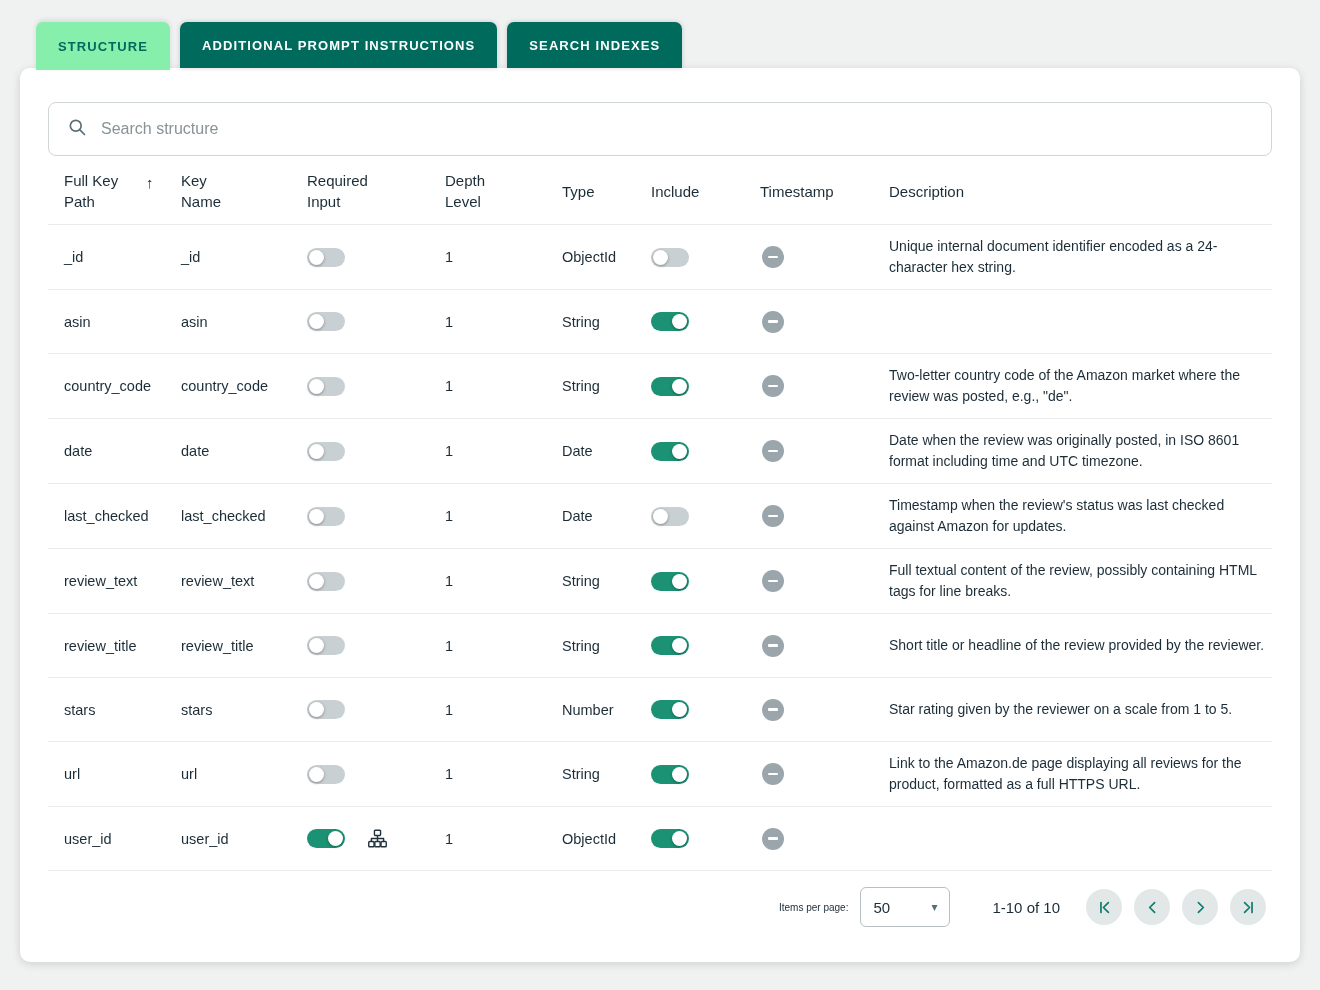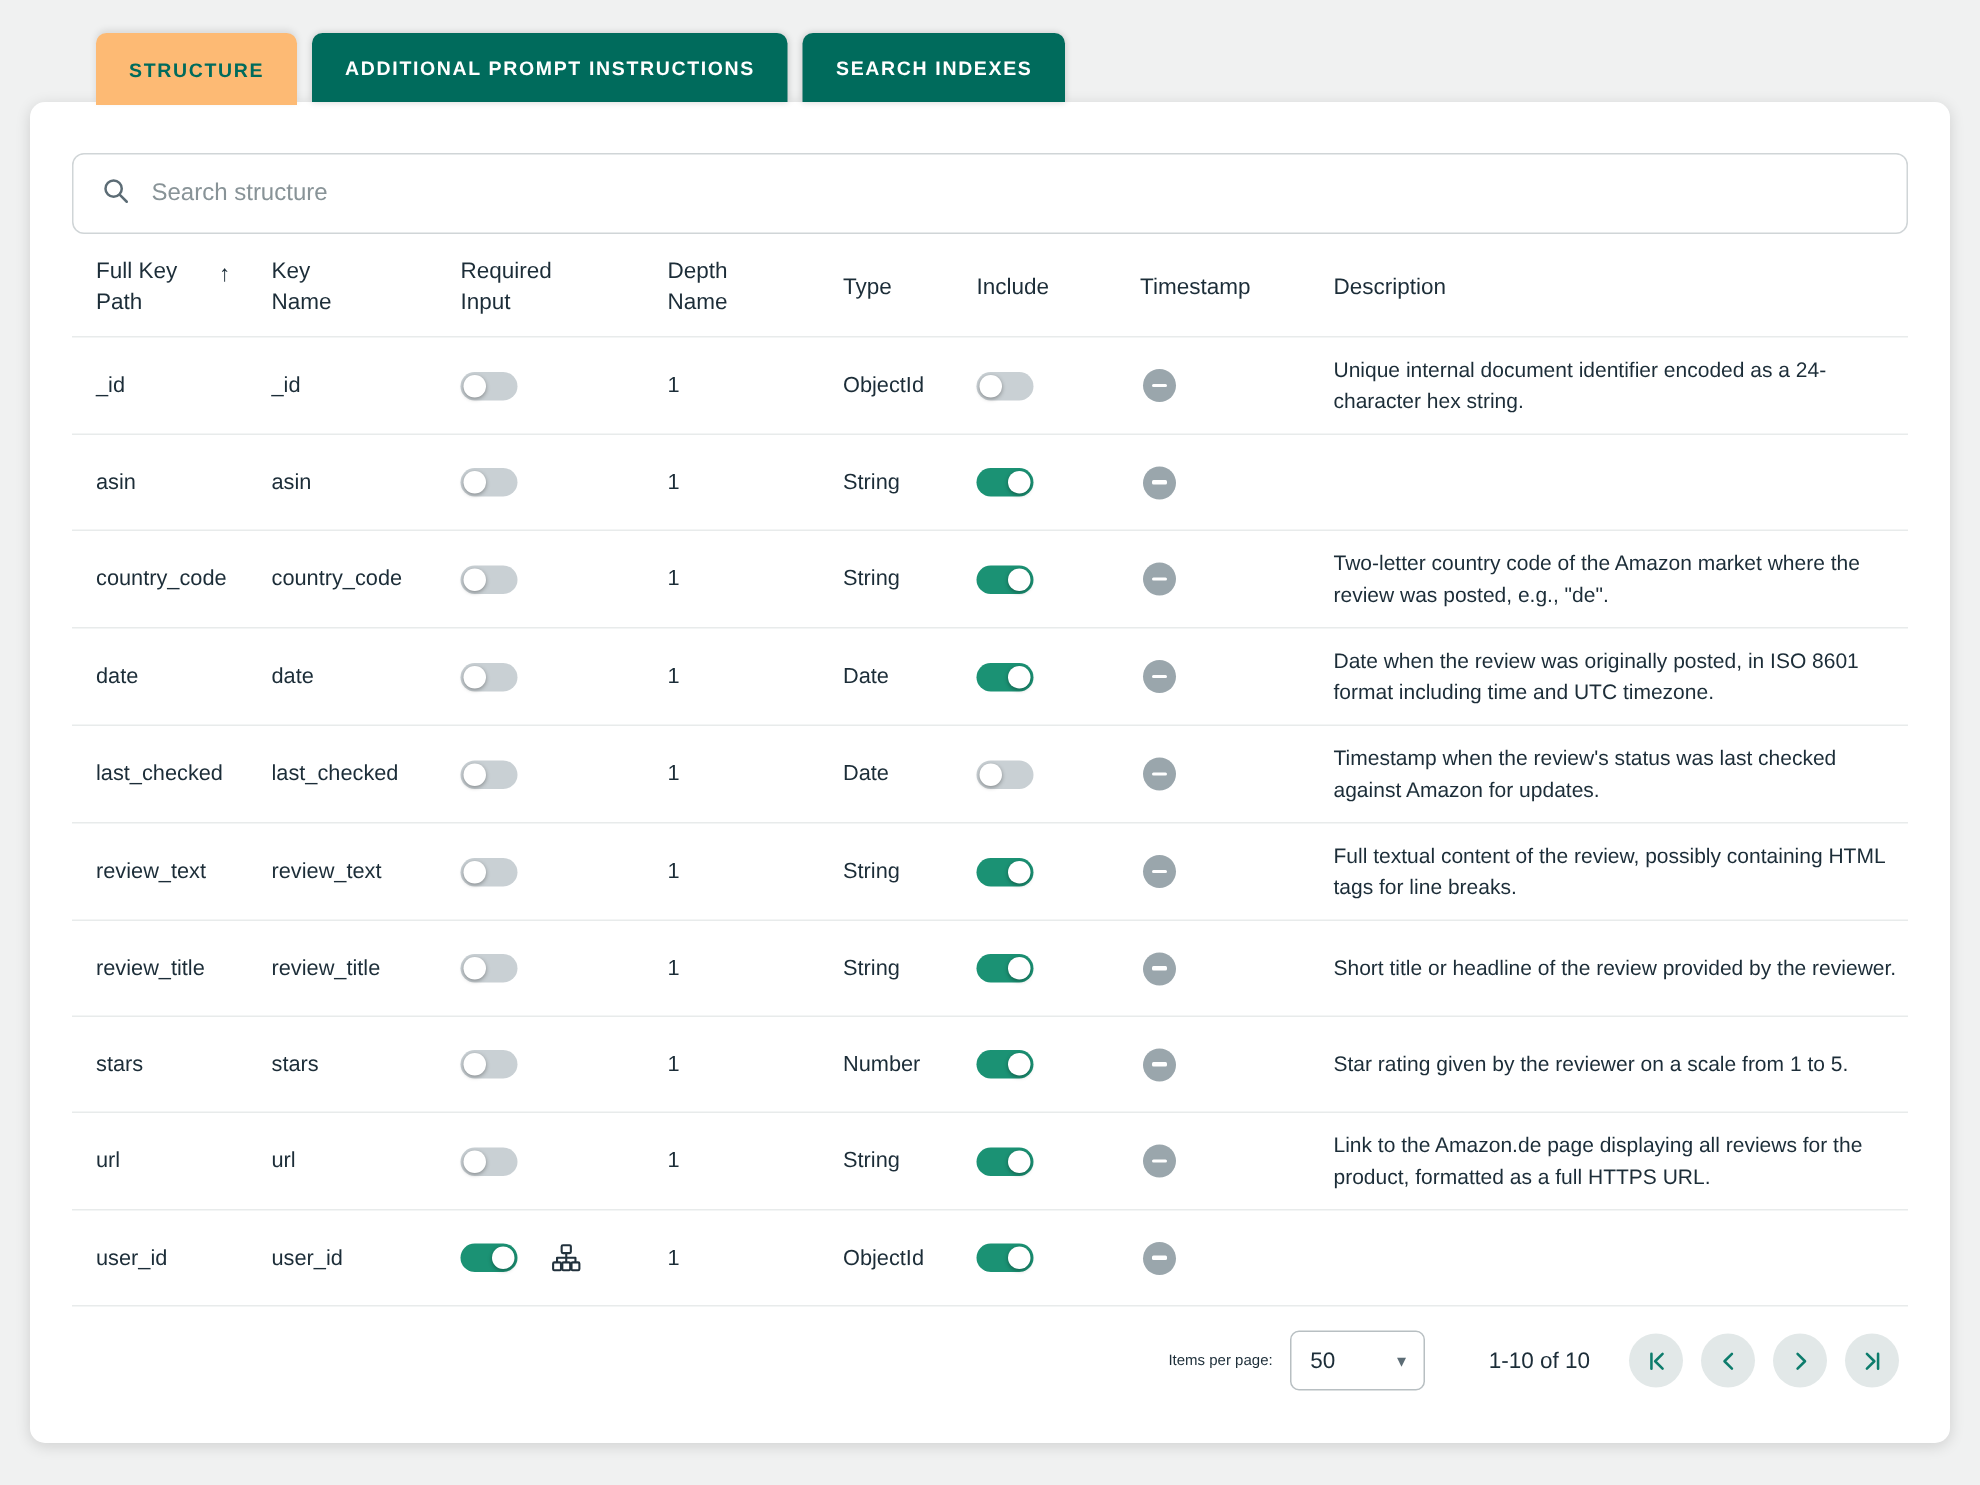--- a/index.html
+++ b/index.html
@@ -28,24 +28,23 @@
   
   .tabs{display:flex;gap:10px;margin-left:16px;position:relative;z-index:2;}
   .tab{
     height:46px;display:flex;align-items:center;
     padding:0 22px;border-radius:7px 7px 0 0;
     background:var(--accent);color:#fff;
     font-size:13px;font-weight:700;letter-spacing:1.1px;
     cursor:pointer;box-shadow:0 0 5px rgba(0,0,0,.18);
   }
   .tab.active{
-    background:#fdba74;color:var(--accent);
+    background:#86efac;color:var(--accent);
     height:48px;margin-bottom:-2px;
     box-shadow:0 -2px 5px rgba(0,0,0,.10);
-    margin-left:28px;
   }
 
   
   .card{
     position:relative;z-index:1;
     background:#fff;border-radius:10px;
     box-shadow:0 2px 10px rgba(0,0,0,.14);
     padding:34px 28px 0;
     min-height:894px;
   }
@@ -165,21 +164,21 @@
         <span class="hlabel">Full Key Path</span>
         <span class="sort-arrow">↑</span>
       </div>
       <div class="hcell col-name">
           <span class="hlabel">Key Name</span>
         </div>
       <div class="hcell col-required">
           <span class="hlabel">Required Input</span>
         </div>
       <div class="hcell col-depth">
-          <span class="hlabel">Depth Name</span>
+          <span class="hlabel">Depth Level</span>
         </div>
       <div class="hcell">
           <span class="hlabel">Type</span>
         </div>
       <div class="hcell">
           <span class="hlabel">Include</span>
         </div>
       <div class="hcell">
           <span class="hlabel">Timestamp</span>
         </div>

